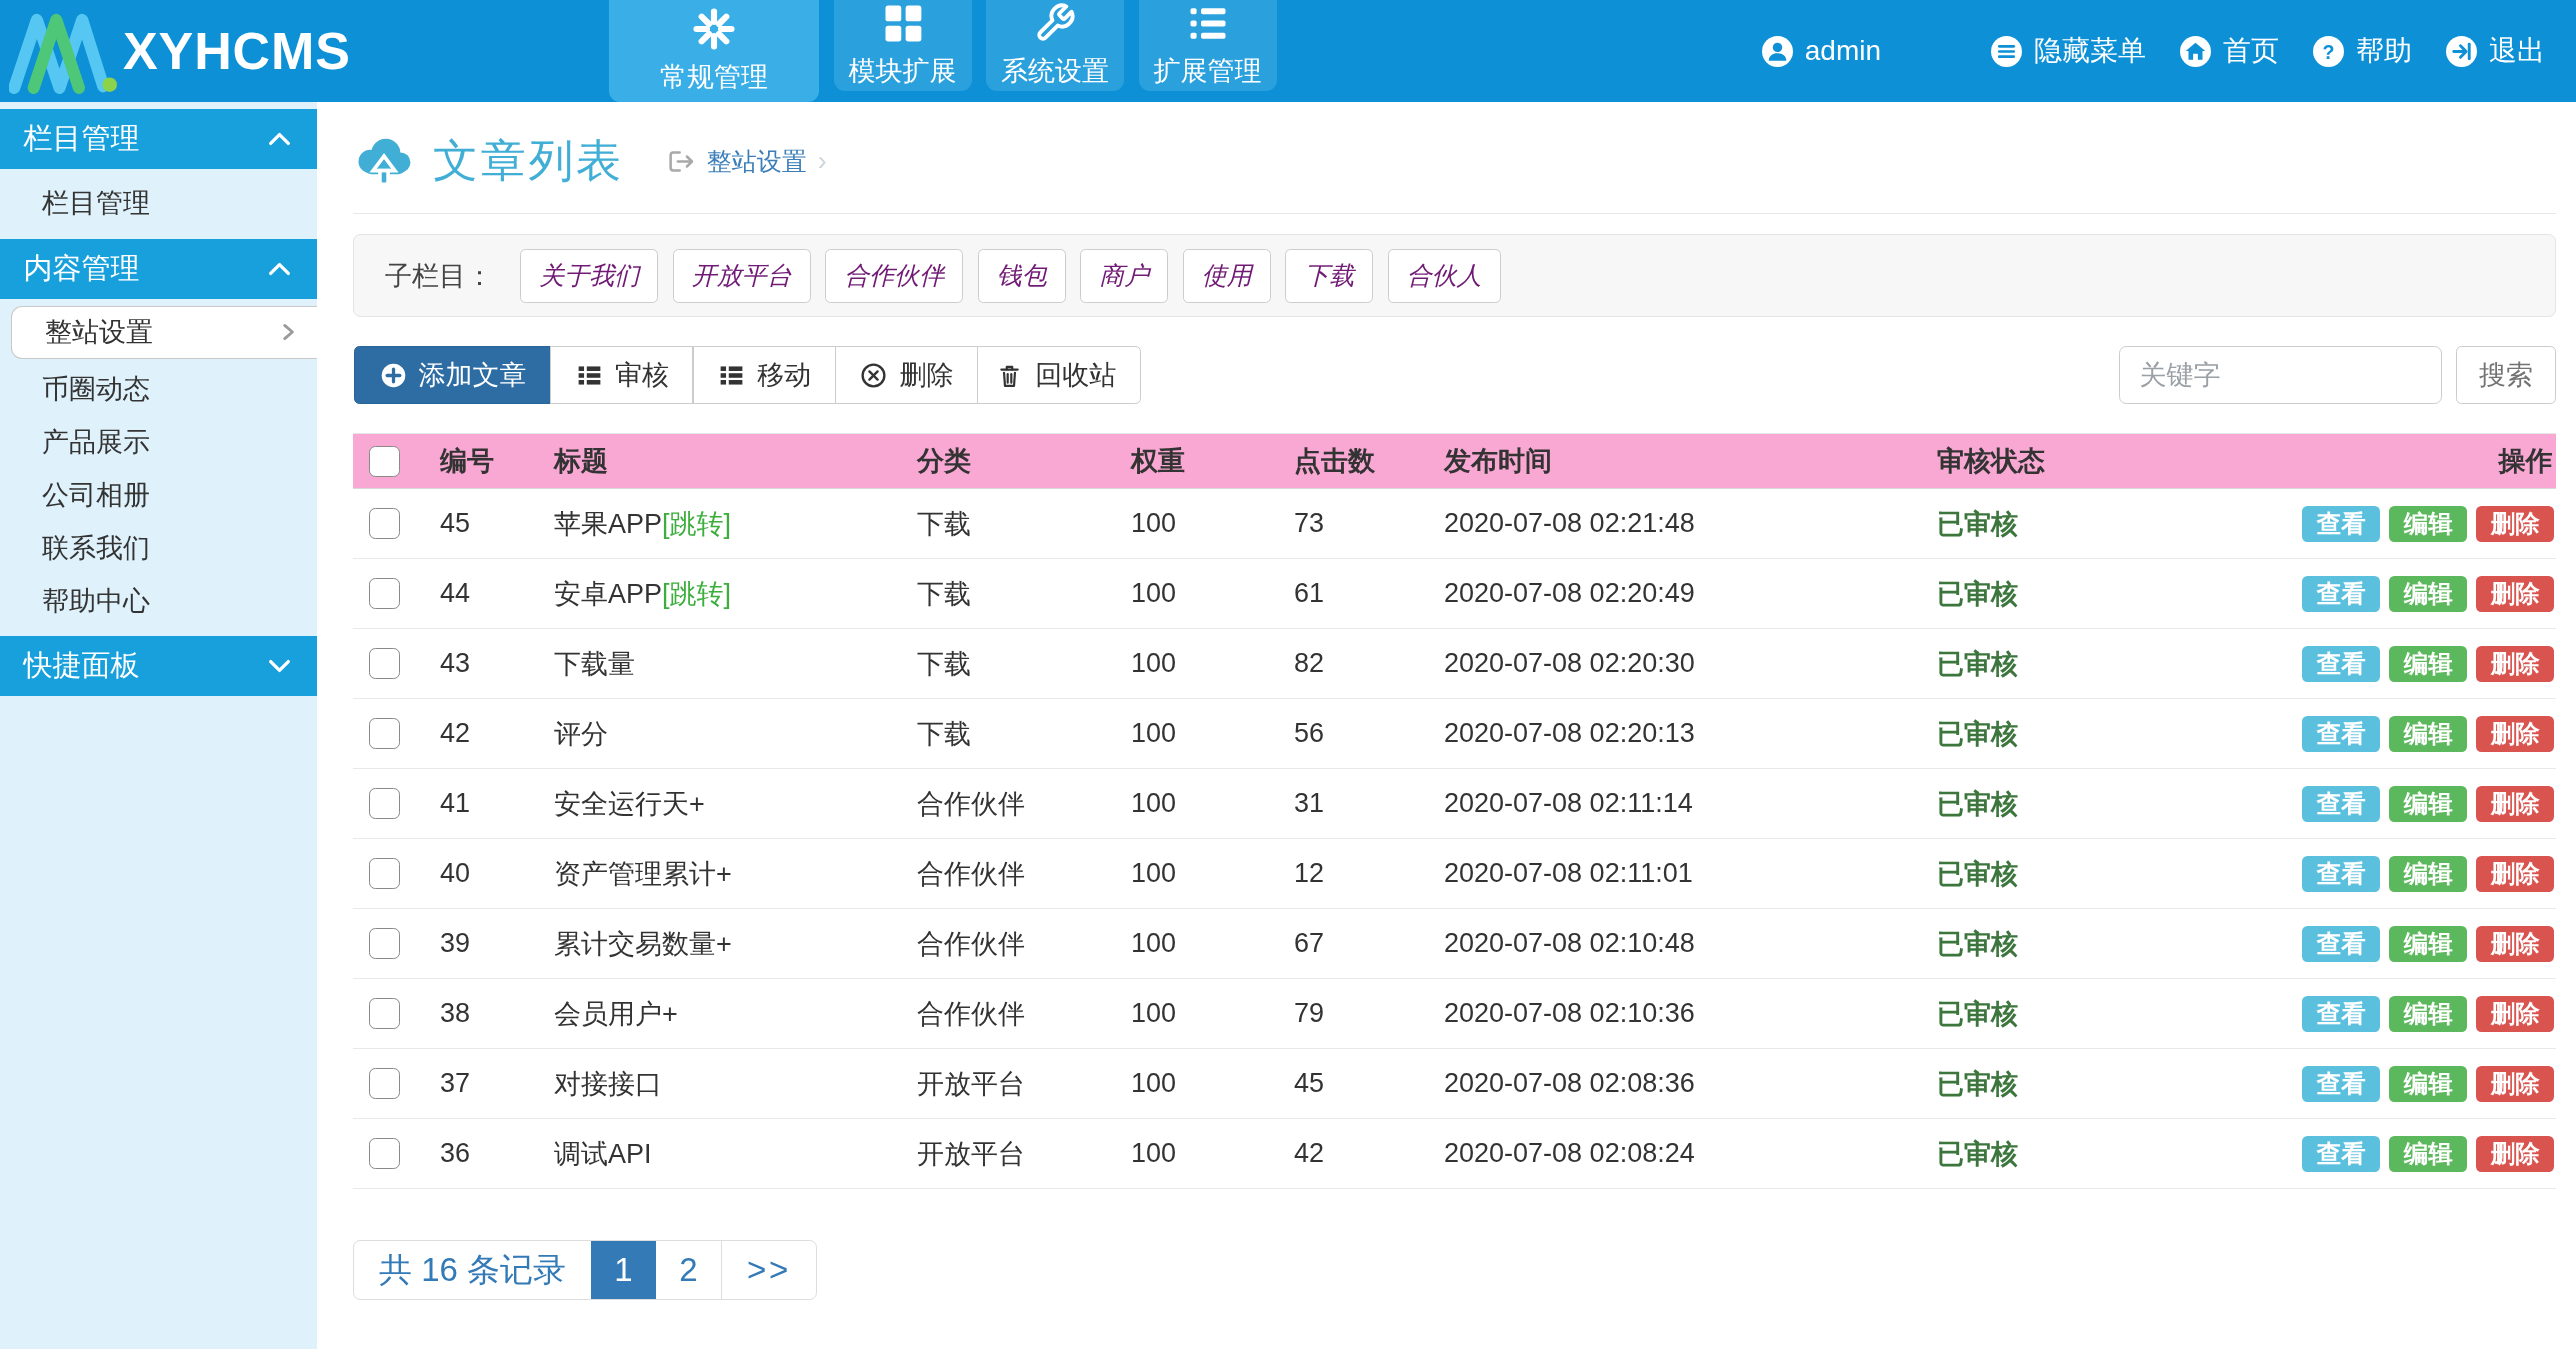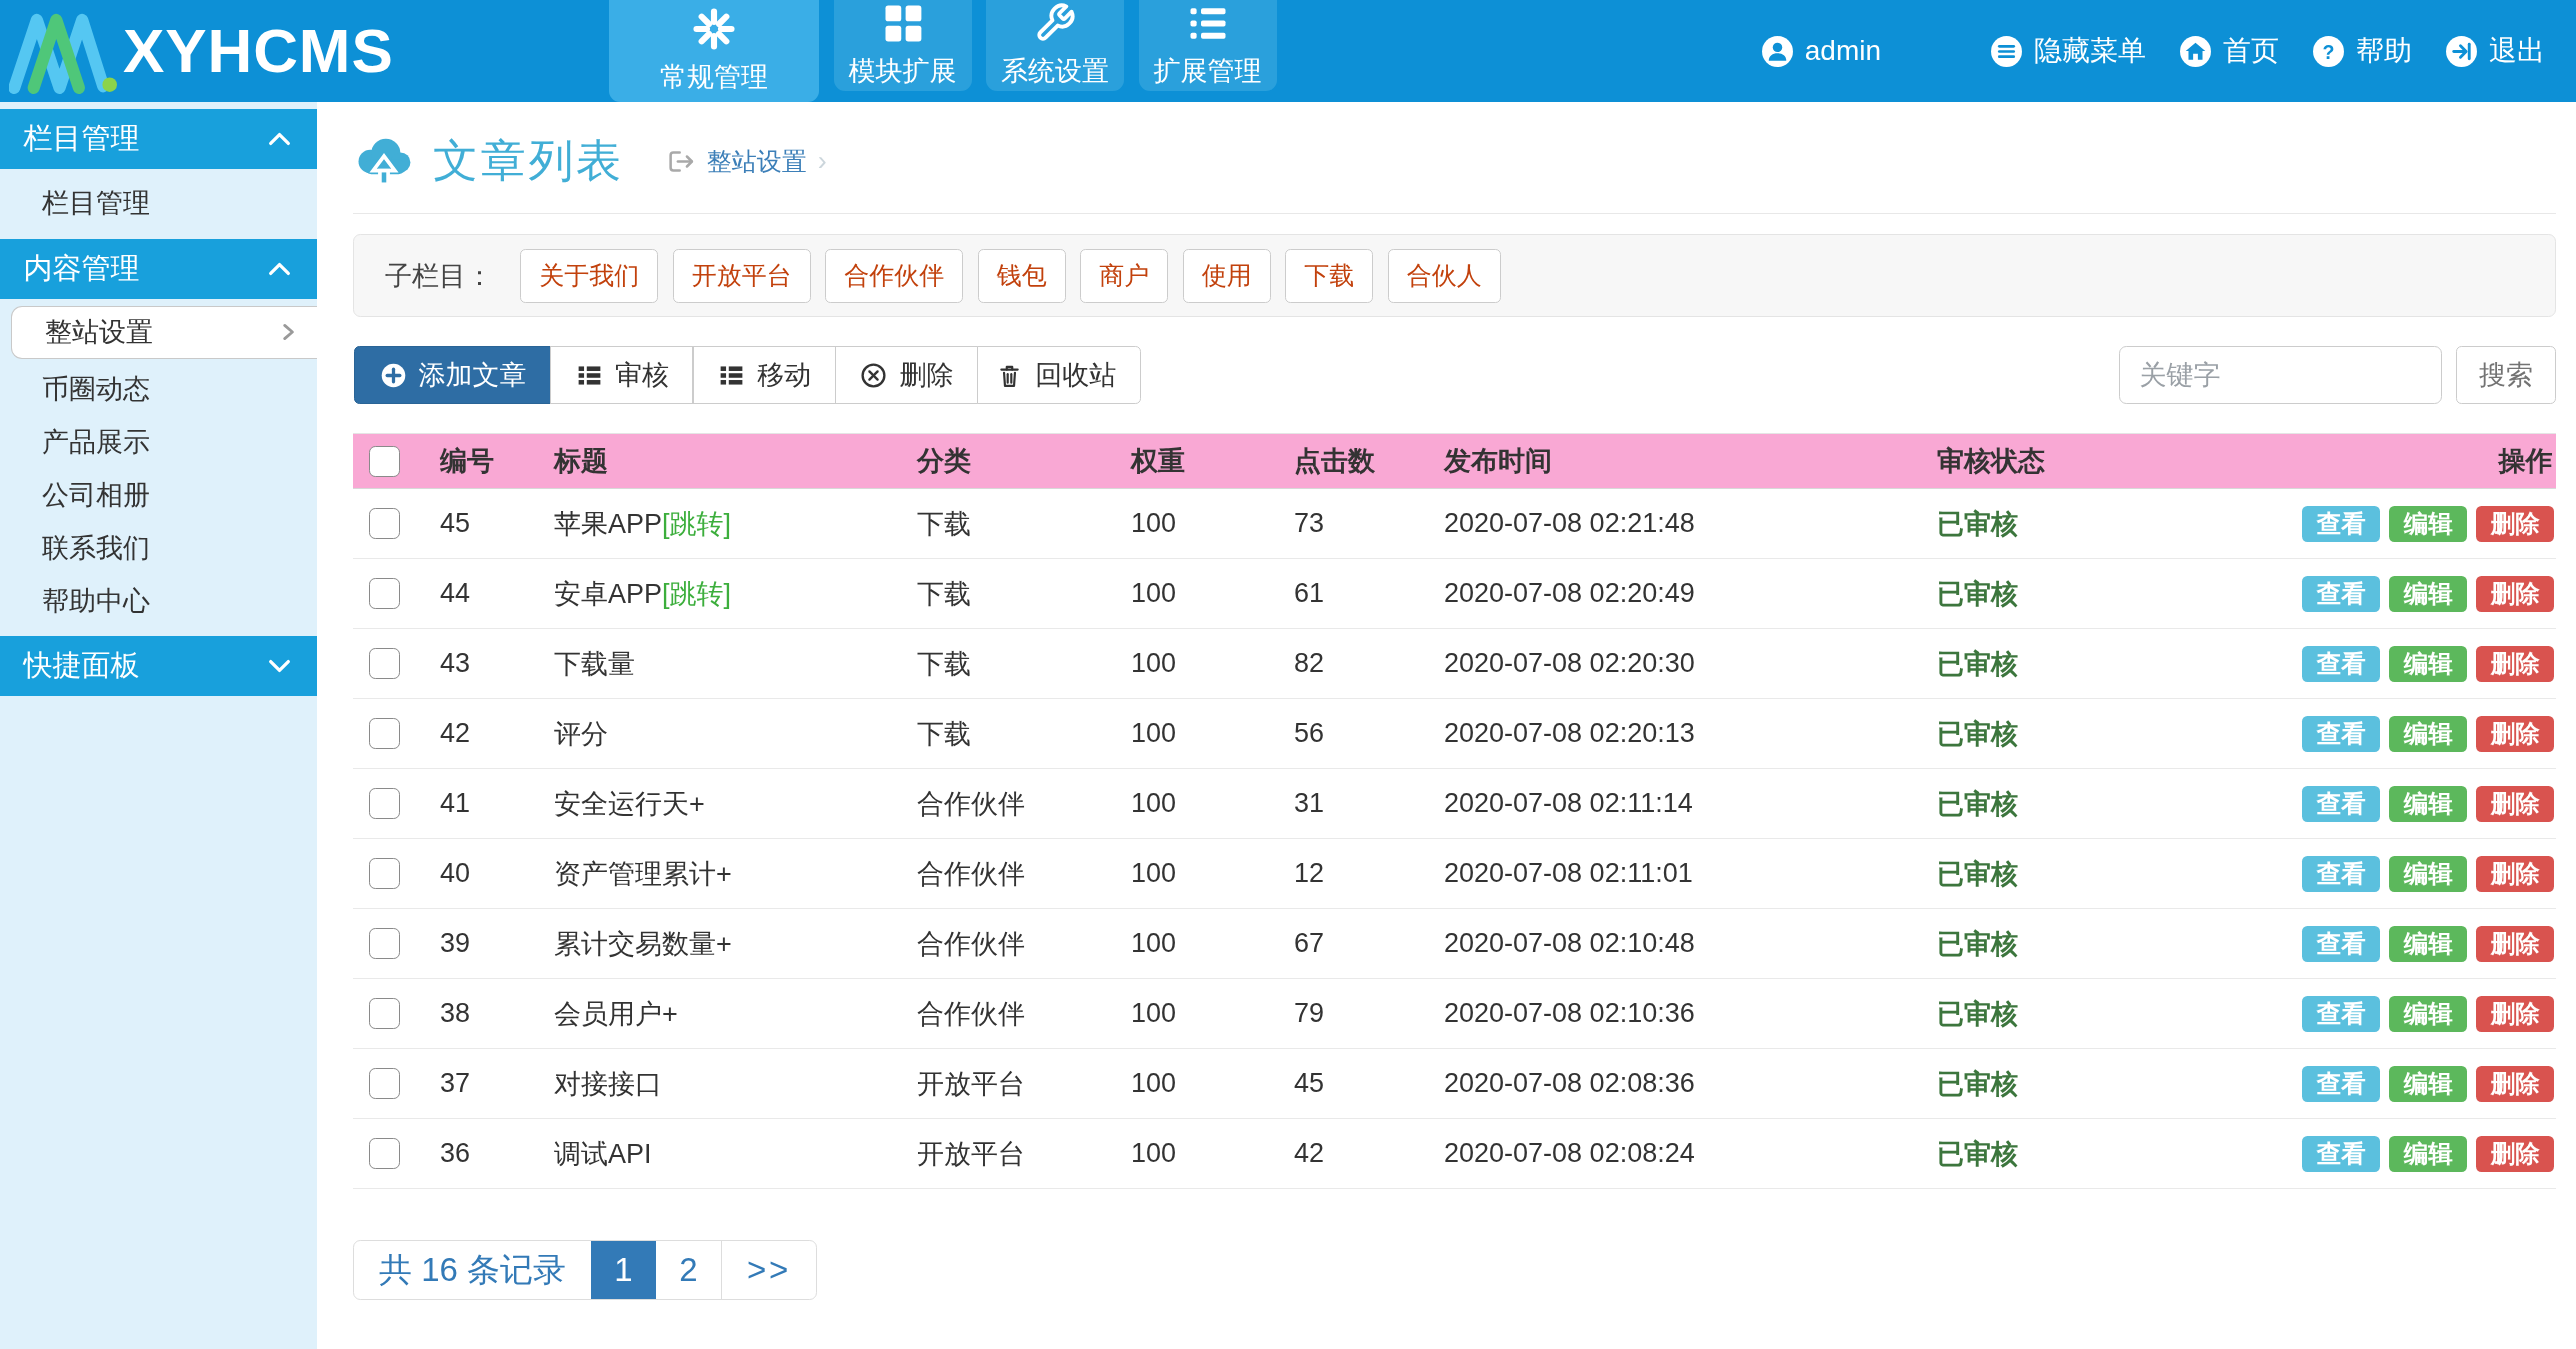--- a/index.html
+++ b/index.html
@@ -4,21 +4,21 @@
 <style>
   * { box-sizing: border-box; margin: 0; padding: 0; }
   html,body { width: 2576px; height: 1350px; overflow: hidden;
     font-family: "Liberation Sans", "DejaVu Sans", sans-serif;
     background: #fff; color: #333; }
 
   
   .topbar { height: 102px; background: #0d90d6; display: flex; align-items: stretch; }
   .logo { display: flex; align-items: center; padding: 0 23.6px 0 9px; min-width: 609px; }
   .logo svg { width: 114px; height: 89px; }
-  .logo-text { font-size: 62px; font-weight: 800; color: #fff; letter-spacing: 0.9px; line-height: 1; }
+  .logo-text { font-size: 52px; font-weight: 800; color: #fff; letter-spacing: 0.9px; line-height: 1; }
   .topnav { display: flex; gap: 14.5px; align-items: flex-start; }
   .nav-tile { width: 138px; height: 91px; background: #2aa0dc; border-radius: 0 0 11px 11px;
     display: flex; flex-direction: column; align-items: center; justify-content: center;
     gap: 9px; color: #fff; font-size: 27px; cursor: pointer; }
   .nav-tile.active { width: 210px; height: 102px; background: #3aaee7; }
   .nav-tile svg { width: 42px; height: 42px; }
   .topbar-right { margin-left: auto; display: flex; align-items: center; gap: 33px;
     padding-right: 31px; color: #fff; font-size: 28px; }
   .top-item { display: flex; align-items: center; gap: 11px; cursor: pointer; white-space: nowrap; }
   .top-item.user { margin-right: 76px; }
@@ -47,21 +47,21 @@
   .crumb { display: flex; align-items: center; gap: 11px; margin-left: 25px; font-size: 25px; }
   .crumb svg { width: 29px; height: 29px; }
   .crumb-link { color: #3c7fb8; cursor: pointer; }
   .crumb-chev { color: #ccd6dc; font-size: 27px; }
   hr { border: none; border-top: 0.9px solid #e8e8e8; margin-top: 22px; }
 
   .subcol-panel { margin-top: 20px; background: #f7f7f7; border: 0.9px solid #e4e4e4;
     border-radius: 7.3px; height: 83px; display: flex; align-items: center; padding: 0 31px; gap: 14.5px; }
   .subcol-label { color: #444; font-size: 27px; margin-right: 12.7px; }
   .subcol-btn { background: #fff; border: 0.9px solid #ccc; border-radius: 5.4px; height: 54px;
-    padding: 0 18px; font-size: 25px; color: #c2410c; cursor: pointer; font-family: inherit; }
+    padding: 0 18px; font-size: 25px; color: #701a75; cursor: pointer; font-family: inherit; font-style: italic; }
 
   .toolbar { margin-top: 29px; display: flex; align-items: center; }
   .btn-group { display: flex; }
   .btn { height: 58px; padding: 0 23.6px; background: #fff; border: 0.9px solid #ccc;
     font-size: 27px; color: #333; display: flex; align-items: center; gap: 11px;
     margin-left: -0.9px; cursor: pointer; font-family: inherit; }
   .btn:first-child { border-radius: 5.4px 0 0 5.4px; margin-left: 1px; }
   .btn:last-child { border-radius: 0 5.4px 5.4px 0; padding-left: 17px; }
   .btn svg { width: 29px; height: 29px; }
   .btn.primary { background: #2e6da4; border-color: #2a6496; color: #fff; }

